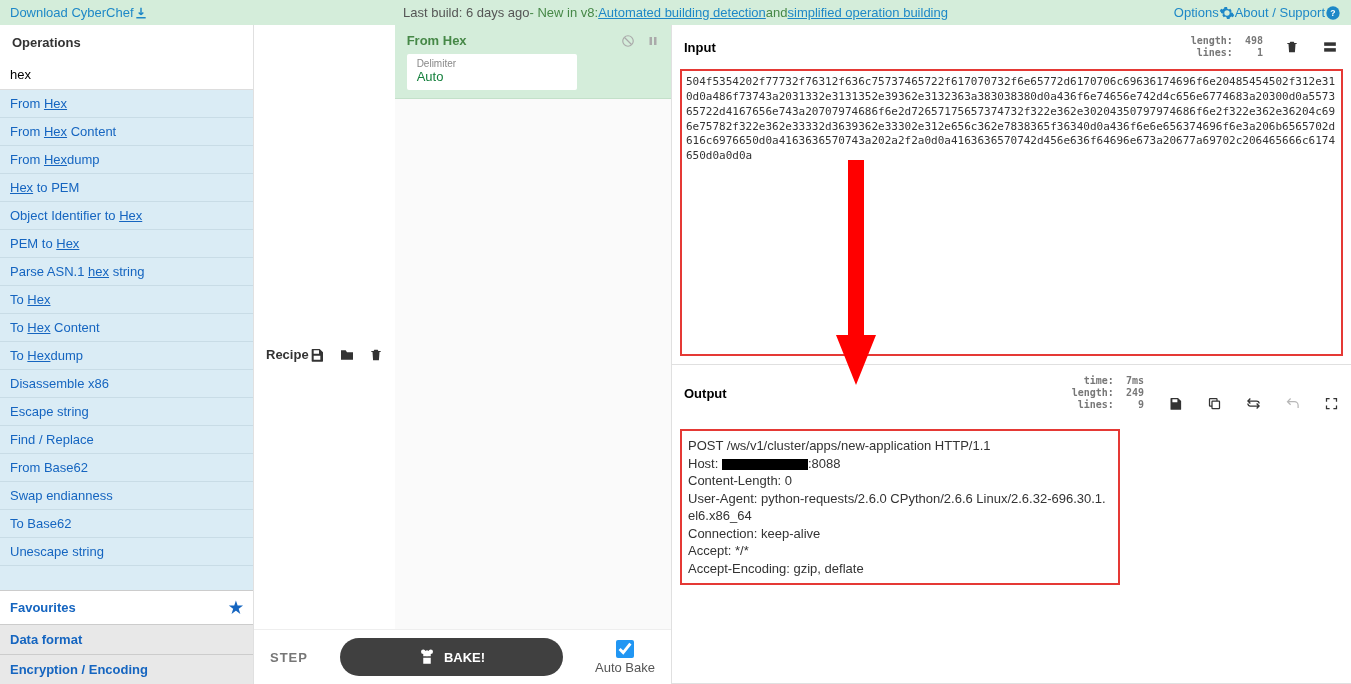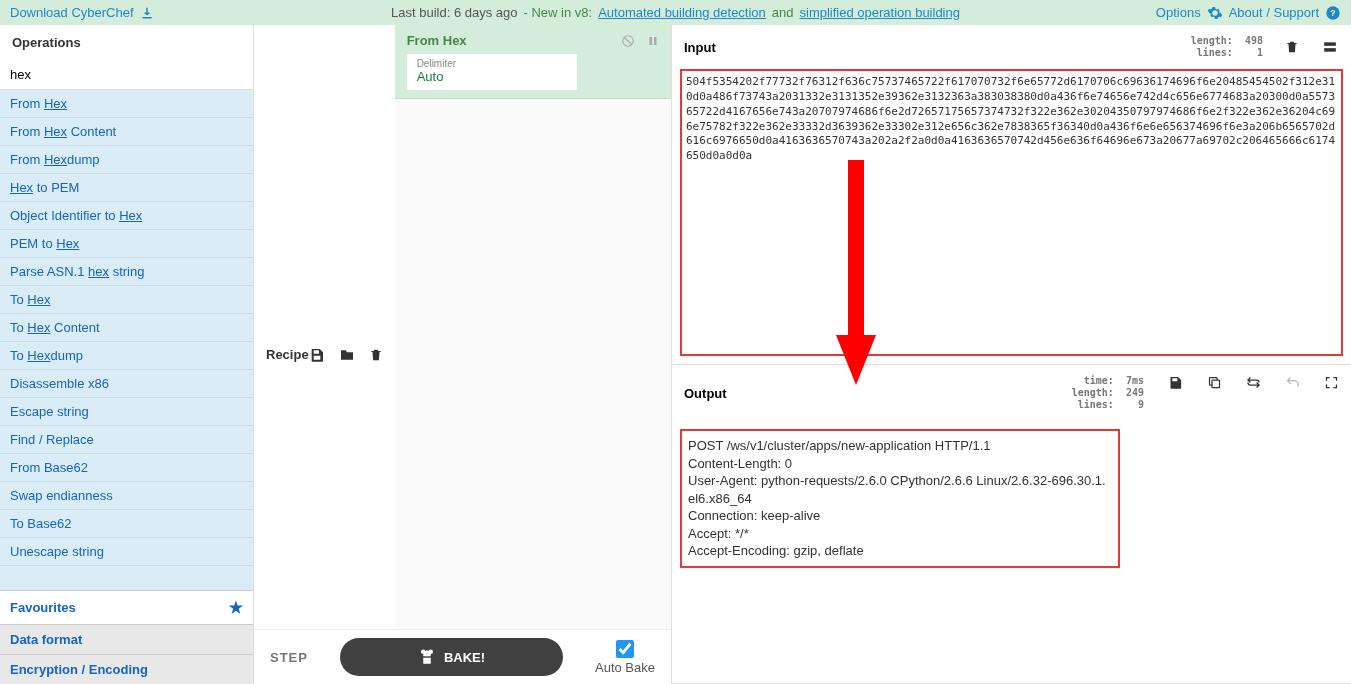--- a/index.html
+++ b/index.html
@@ -1,18 +1,18 @@
 <!DOCTYPE html>
 <html><head>
 <meta charset="utf-8">
 <style>
 *{box-sizing:border-box;margin:0;padding:0;font-family:-apple-system,BlinkMacSystemFont,"Segoe UI",Helvetica,Arial,sans-serif;font-size:13px}
 body{width:1351px;height:684px;overflow:hidden;background:#fff;position:relative}
 .banner{height:25px;background:#d4edda;display:flex;align-items:center;padding:0 10px;justify-content:space-between}
-.banner-left,.banner-center,.banner-right{display:flex;align-items:center;gap:6px}
+.banner-left,.banner-center,.banner-right{display:flex;align-items:center;gap:0}
 .banner a{color:#1e88c7;text-decoration:none}
 .banner-center{position:absolute;left:50%;transform:translateX(-50%)}
 .grey{color:#555}
 .green-text{color:#468847}
 .icon{display:inline-flex;vertical-align:middle}
 .columns{display:flex;height:659px}
 .col-ops{width:254px;border-right:1px solid #e0e0e0;display:flex;flex-direction:column}
 .col-recipe{width:418px;border-right:1px solid #e0e0e0;display:flex;flex-direction:row;position:relative;background:#fafafa}
 .col-io{flex:1;display:flex;flex-direction:column}
 .panel-title{display:flex;align-items:center;justify-content:space-between;padding:10px 12px;font-weight:600;color:#333;background:#fff}
@@ -204,21 +204,21 @@
       <div class="io-body">
         <div class="redbox">
           <div class="monotext">504f5354202f77732f76312f636c75737465722f617070732f6e65772d6170706c69636174696f6e20485454502f312e310d0a486f73743a2031332e3131352e39362e3132363a383038380d0a436f6e74656e742d4c656e6774683a20300d0a557365722d4167656e743a20707974686f6e2d72657175657374732f322e362e30204350797974686f6e2f322e362e36204c696e75782f322e362e33332d3639362e33302e312e656c362e7838365f36340d0a436f6e6e656374696f6e3a206b6565702d616c6976650d0a4163636570743a202a2f2a0d0a4163636570742d456e636f64696e673a20677a69702c206465666c6174650d0a0d0a</div>
         </div>
       </div>
     </div>
 
     <div class="io-half">
       <div class="io-title">
         <span>Output</span>
-        <div style="display:flex;gap:24px;align-items:flex-start">
+        <div style="display:flex;gap:24px;align-items:flex-end">
           <div class="stats">  time:  7ms
 length:  249
  lines:    9</div>
           <span class="icon clickable">
               <svg width="15" height="15" viewBox="0 0 24 24" fill="#333">
                 <path d="M5 3h11l5 5v13a1 1 0 01-1 1H5a1 1 0 01-1-1V4a1 1 0 011-1zm2 2v5h8V5H7z"></path>
               </svg>
             </span>
           <span class="icon clickable">
               <svg width="15" height="15" viewBox="0 0 24 24" fill="none" stroke="#333" stroke-width="2">
@@ -238,21 +238,21 @@
             </span>
           <span class="icon clickable">
               <svg width="15" height="15" viewBox="0 0 24 24" fill="none" stroke="#333" stroke-width="2">
                 <path d="M4 9V4h5M20 9V4h-5M4 15v5h5M20 15v5h-5"></path>
               </svg>
             </span>
         </div>
       </div>
       <div class="output-body">
         <div class="output-redbox">
-          <div class="monotext" id="output-text"><div>POST /ws/v1/cluster/apps/new-application HTTP/1.1</div><div>Content-Length: 0</div><div>User-Agent: python-requests/2.6.0 CPython/2.6.6 Linux/2.6.32-696.30.1.el6.x86_64</div><div>Connection: keep-alive</div><div>Accept: */*</div><div>Accept-Encoding: gzip, deflate</div></div>
+          <div class="monotext" id="output-text"><div>POST /ws/v1/cluster/apps/new-application HTTP/1.1</div><div>Host: <span class="blackbar"></span>:8088</div><div>Content-Length: 0</div><div>User-Agent: python-requests/2.6.0 CPython/2.6.6 Linux/2.6.32-696.30.1.el6.x86_64</div><div>Connection: keep-alive</div><div>Accept: */*</div><div>Accept-Encoding: gzip, deflate</div></div>
         </div>
       </div>
     </div>
   </div>
 </div>
 
 <div class="arrow-overlay">
   <svg width="60" height="230">
       <rect x="22" y="0" width="16" height="180" fill="#f00"></rect>
       <polygon points="10,175 50,175 30,225" fill="#f00"></polygon>

